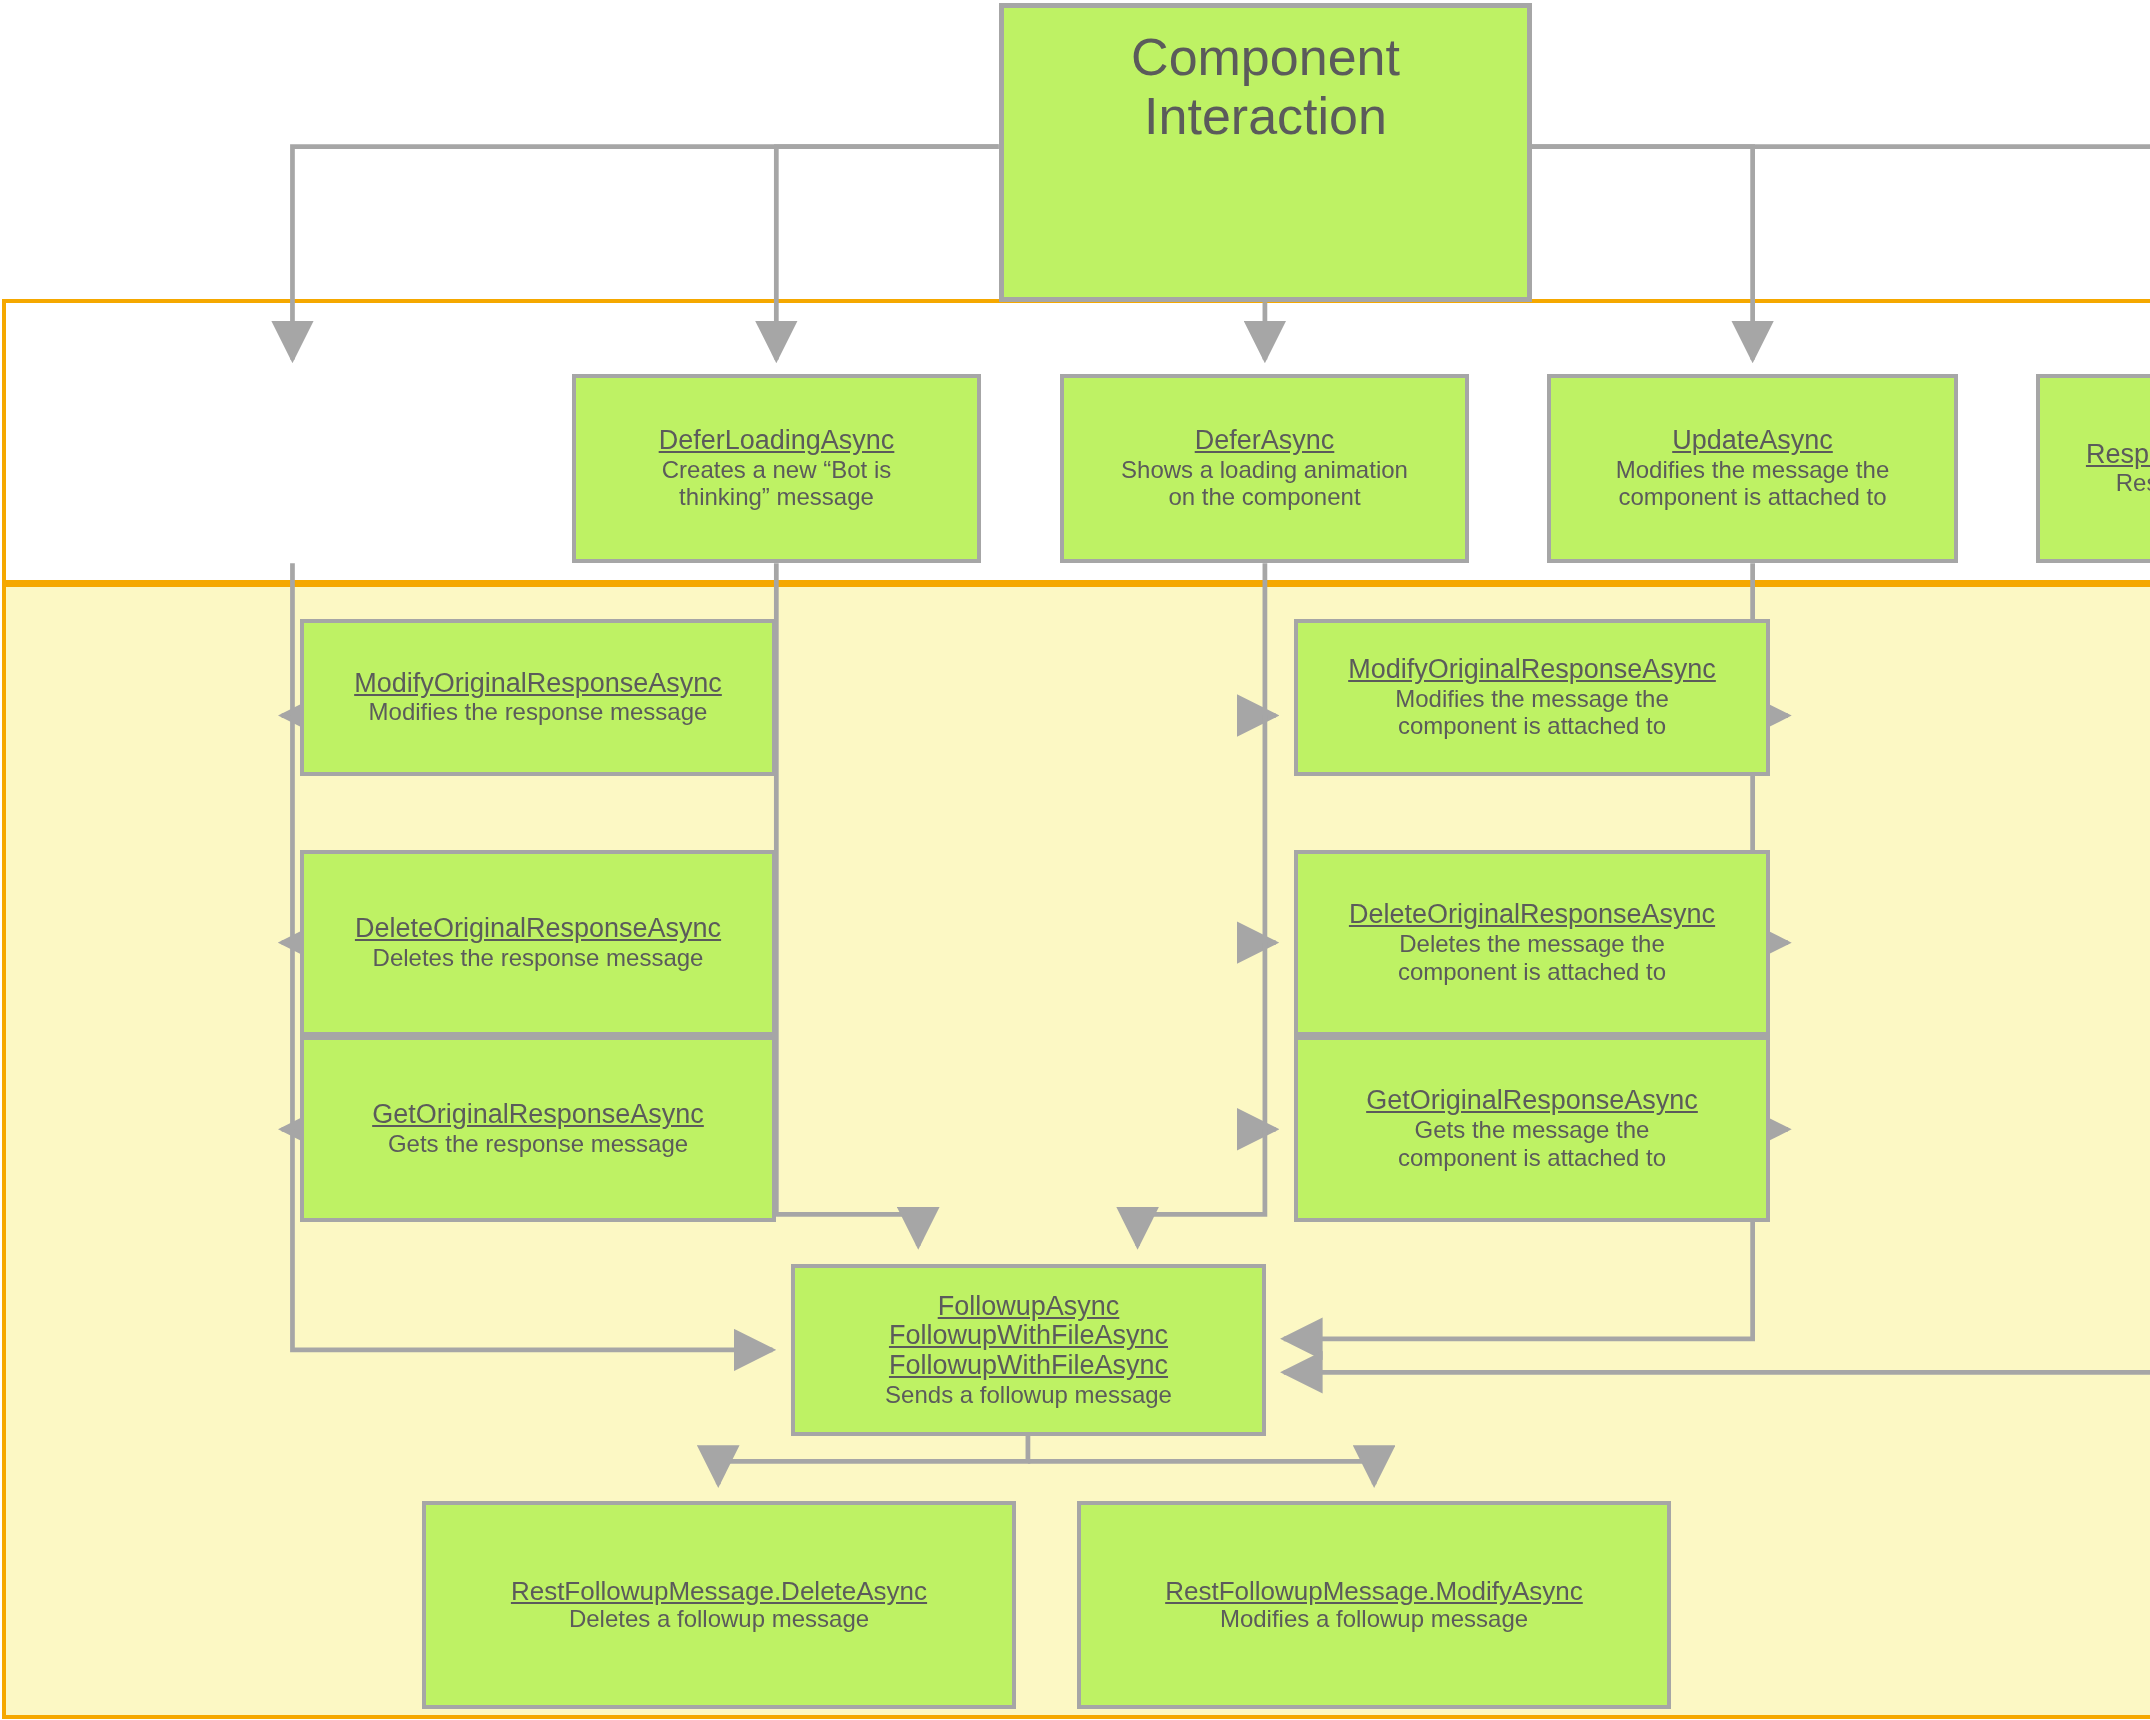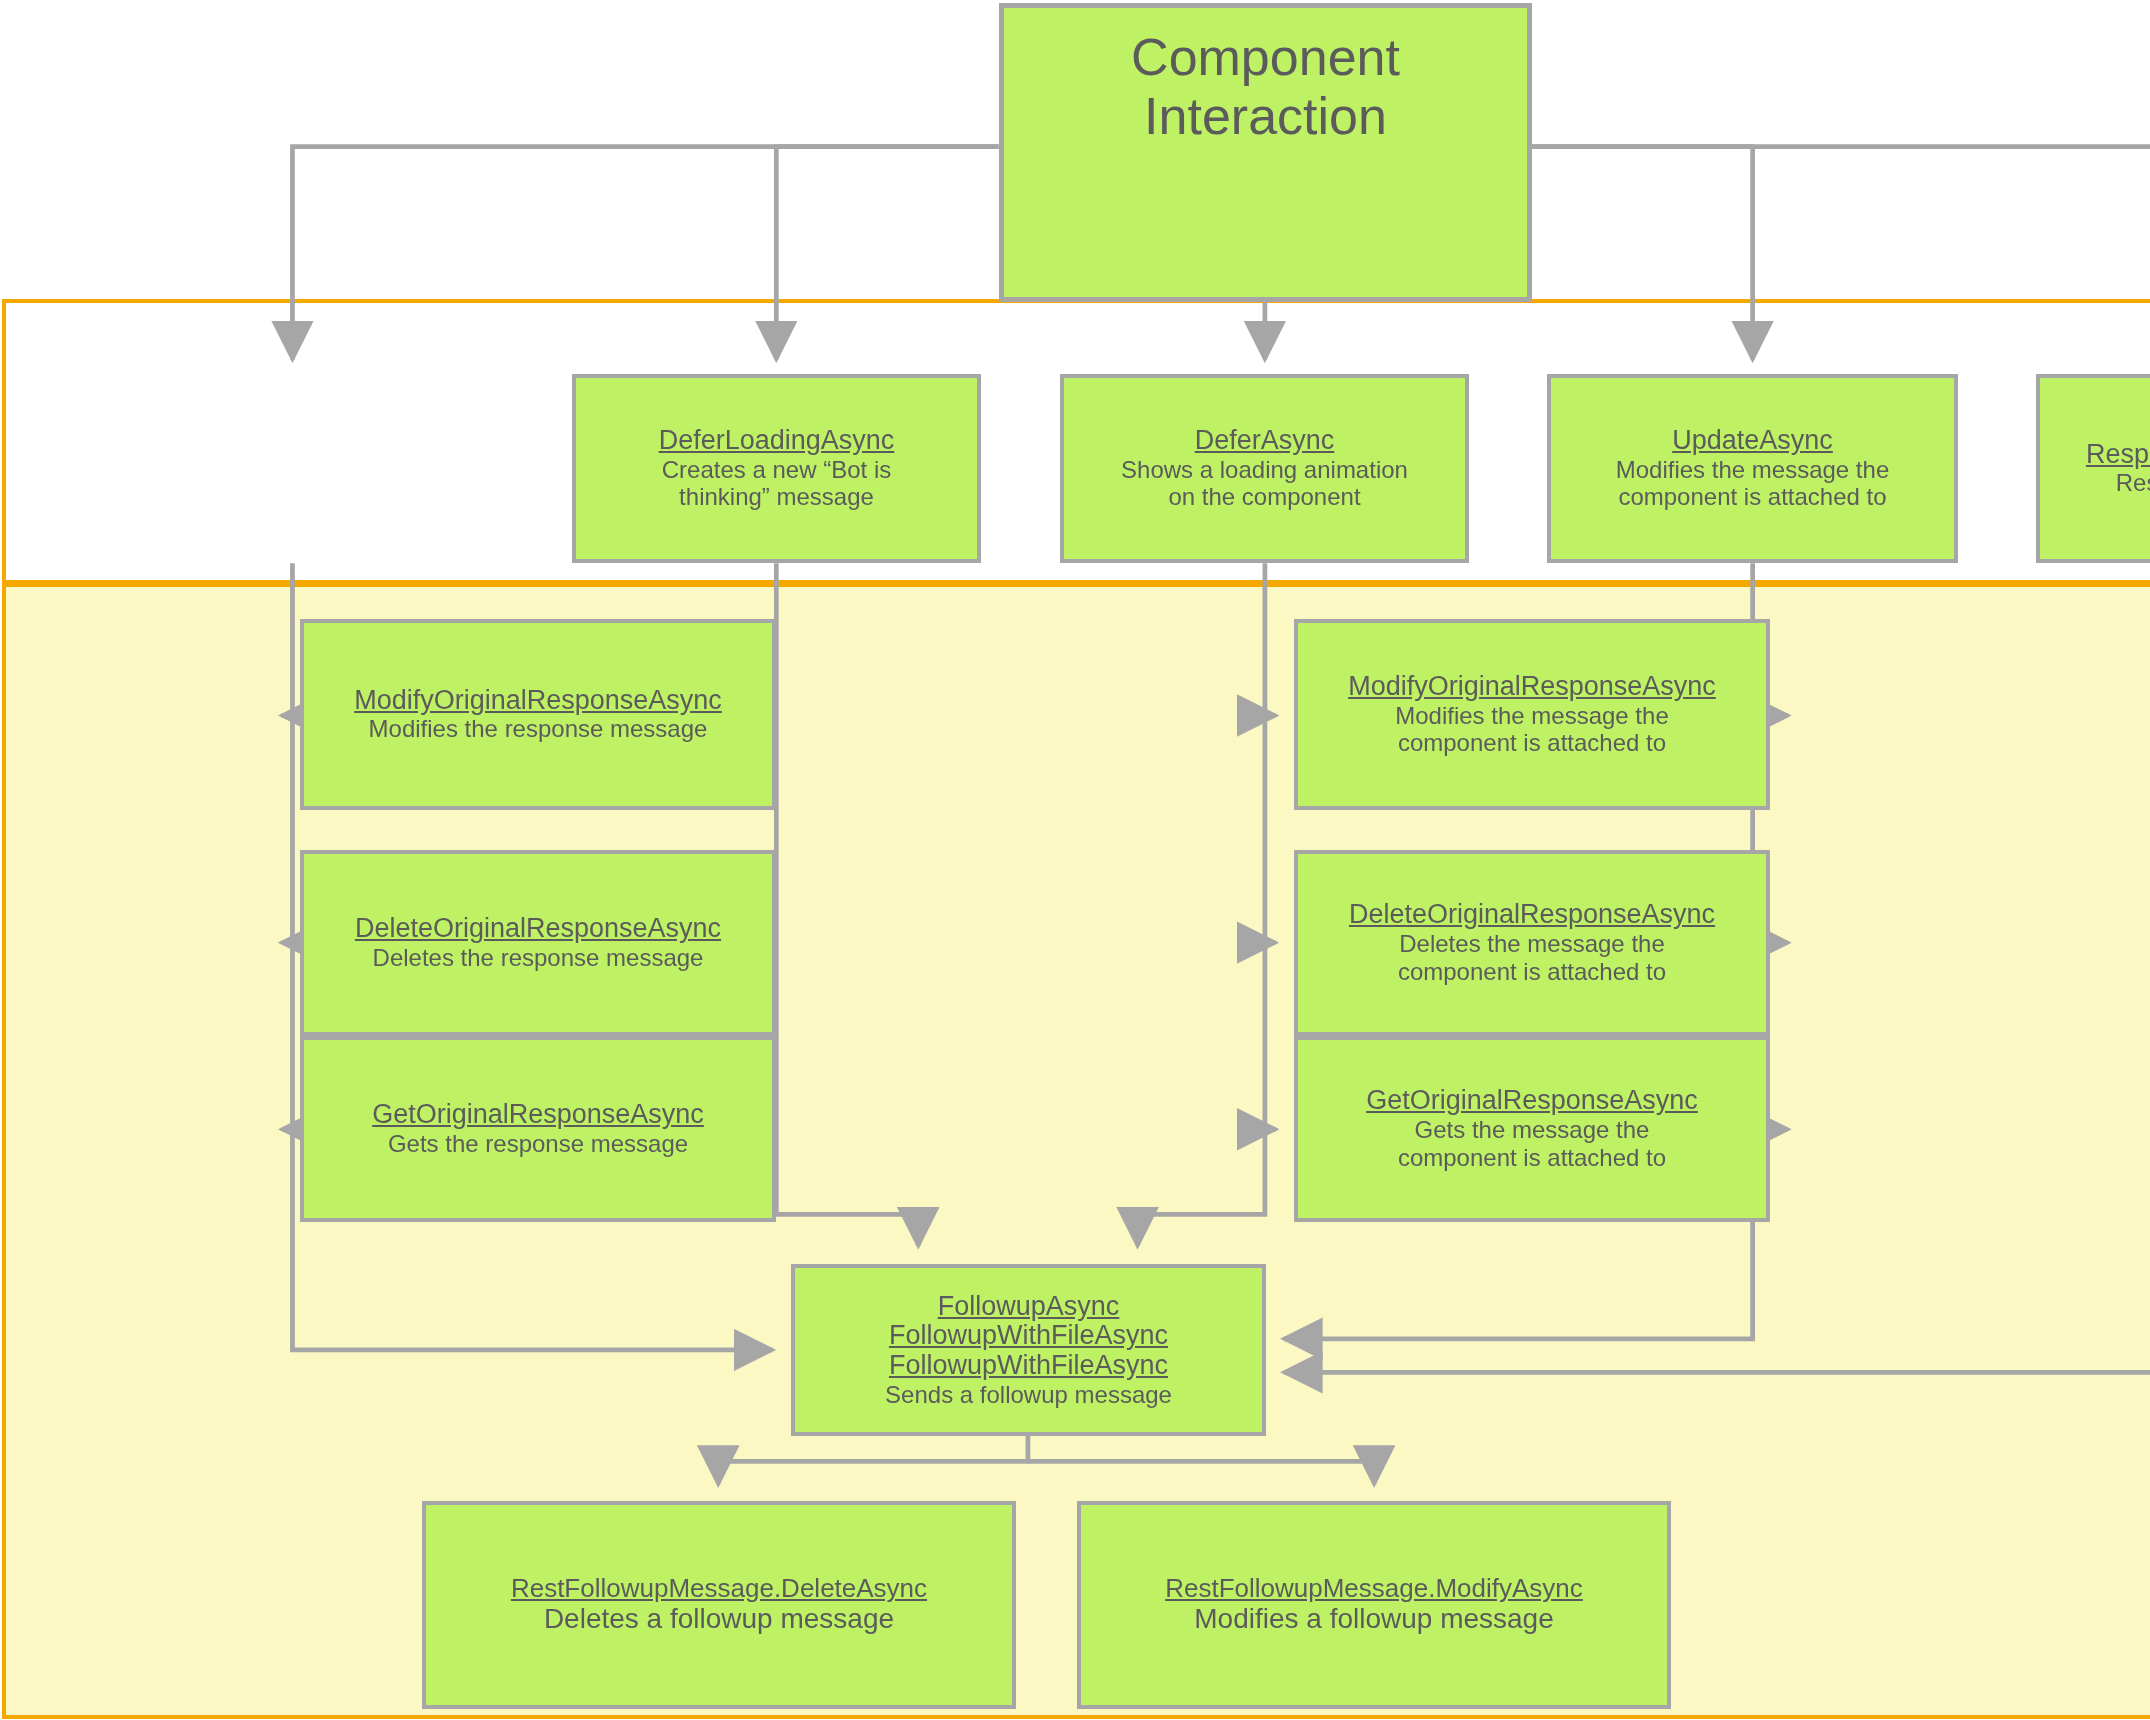--- a/index.html
+++ b/index.html
@@ -44,41 +44,41 @@
   .r1{top:374px;height:189px;}
   .r1 .m{font-size:27px;}
   .r1 .d{font-size:24px;}
   #n-respond      {left:61px;  width:462px;}
   #n-deferloading {left:572px; width:409px;}
   #n-defer        {left:1060px; width:409px;}
   #n-update       {left:1547px; width:411px;}
   #n-modal        {left:2036px; width:409px;}
 
   
-  .fu{height:191px;}
+  .fu{height:157px;}
   .fu .m{font-size:27px;}
   .fu .d{font-size:24px;}
   #n-modL{left:300px; top:619px; width:476px;}
   #n-delL{left:300px; top:850px; width:476px;}
   #n-getL{left:300px; top:1036px; width:476px;}
   #n-modR{left:1294px;top:619px; width:476px;}
   #n-delR{left:1294px;top:850px; width:476px;}
   #n-getR{left:1294px;top:1036px; width:476px;}
   #n-delL,#n-getL{height:186px;}
   #n-delR,#n-getR{height:186px;}
 
   
   #n-followup{left:791px;top:1264px;width:475px;height:172px;}
   #n-followup .m{font-size:27px;}
   #n-followup .d{font-size:24px;}
 
   
   .rest{top:1501px;height:208px;}
   .rest .m{font-size:26px;}
-  .rest .d{font-size:28px;}
+  .rest .d{font-size:24px;}
   #n-restdel{left:422px; width:594px;}
   #n-restmod{left:1077px;width:594px;}
 </style>
 </head>
 <body>
 
 <div id="stage">
 
   <div class="region" id="region-initial"></div>
   <div class="region" id="region-followup"></div>

